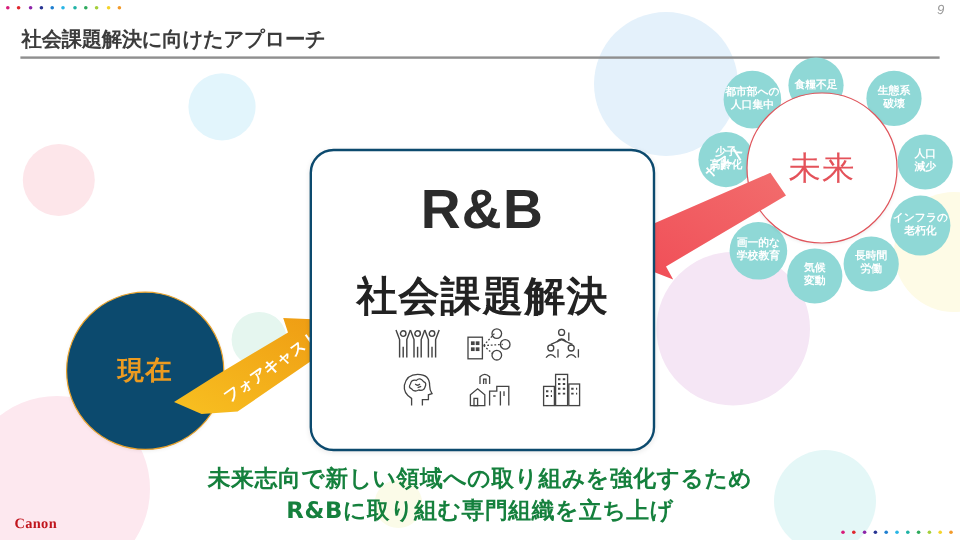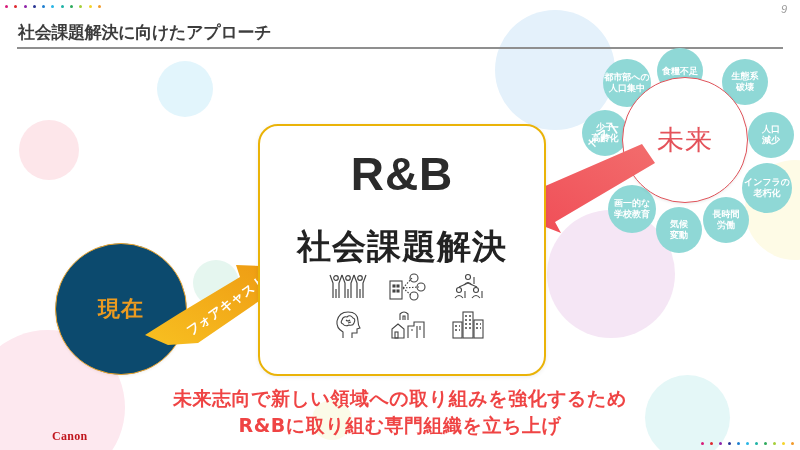--- a/index.html
+++ b/index.html
@@ -21,37 +21,37 @@
     
     .issue { position: absolute; width: 46px; height: 46px; border-radius: 50%; background: #8fd8d6; color: #ffffff; font-size: 9px; line-height: 11px; display: flex; align-items: center; justify-content: center; text-align: center; white-space: pre-line; font-weight: bold; }
     .future-circle { position: absolute; left: 622px; top: 77px; width: 126px; height: 126px; border-radius: 50%; background: #ffffff; border: 1.5px solid #e0535a; display: flex; align-items: center; justify-content: center; box-shadow: 0 1px 3px rgba(0,0,0,0.08); }
     .future-label { font-size: 27px; font-weight: normal; color: #e4525a; letter-spacing: 1px; }
 
     
     .present-circle { position: absolute; left: 55px; top: 243px; width: 132px; height: 132px; border-radius: 50%; background: #0c4a6e; border: 1.5px solid #e9a22b; display: flex; align-items: center; justify-content: center; box-shadow: 0 1px 3px rgba(0,0,0,0.06); }
     .present-label { font-size: 22px; font-weight: bold; color: #ec9b20; letter-spacing: 1px; }
 
     
-    .rb-box { position: absolute; left: 258px; top: 124px; width: 288px; height: 252px; border: 2px solid #eab308; border-radius: 20px; background: #ffffff; box-shadow: 0 1px 4px rgba(0,0,0,0.08); text-decoration: underline; }
+    .rb-box { position: absolute; left: 258px; top: 124px; width: 288px; height: 252px; border: 2px solid #0c4a6e; border-radius: 20px; background: #ffffff; box-shadow: 0 1px 4px rgba(0,0,0,0.08); text-decoration: underline; }
     .rb-title { position: absolute; left: 0; width: 100%; top: 21px; text-align: center; font-family: "Liberation Sans", sans-serif; font-weight: bold; font-size: 46px; color: #2b2b2b; letter-spacing: 1px; }
     .rb-sub { position: absolute; left: 0; width: 100%; top: 82px; text-align: center; font-family: "Liberation Sans", sans-serif; font-weight: bold; font-size: 11px; color: #333; }
     .rb-main { position: absolute; left: 0; width: 100%; top: 98px; text-align: center; font-weight: bold; font-size: 34px; color: #222; letter-spacing: 1px; }
     .icon-grid { position: absolute; left: 58px; top: 146px; width: 180px; display: grid; grid-template-columns: repeat(3, 60px); row-gap: 8px; }
     .icon-grid .ic { width: 60px; height: 30px; display: flex; align-items: center; justify-content: center; }
     .tech-row { position: absolute; left: 0; width: 100%; top: 223px; display: flex; justify-content: center; gap: 16px; font-size: 10px; font-weight: bold; color: #222; }
 
     
     .arrow { position: absolute; }
     .arrow-label { position: absolute; color: #fff; font-weight: bold; font-size: 13px; white-space: nowrap; }
 
-    .msg { position: absolute; left: 0; width: 800px; text-align: center; font-weight: bold; font-size: 19px; color: #ef4444; letter-spacing: 0.5px; }
+    .msg { position: absolute; left: 0; width: 800px; text-align: center; font-weight: bold; font-size: 19px; color: #15803d; letter-spacing: 0.5px; }
     .msg1 { top: 386px; }
     .msg2 { top: 413px; }
 
-    .brand { position: absolute; left: 12px; top: 429px; display: flex; align-items: baseline; gap: 8px; margin-left: 40px; }
+    .brand { position: absolute; left: 12px; top: 429px; display: flex; align-items: baseline; gap: 8px; }
     .brand-logo { font-family: "Liberation Serif", serif; font-weight: bold; font-size: 12px; color: #c0151d; letter-spacing: 0.3px; }
     .brand-name { font-size: 8px; color: #333; }
   </style>
 </head>
 <body>
 
 <div class="bg-circle" style="left:157px;top:61px;width:56px;height:56px;background:#e2f5fc;"></div>
 <div class="bg-circle" style="left:19px;top:120px;width:60px;height:60px;background:#fde6ea;"></div>
 <div class="bg-circle" style="left:495px;top:10px;width:120px;height:120px;background:#e4f1fb;"></div>
 <div class="bg-circle" style="left:547px;top:210px;width:128px;height:128px;background:#f5e6f5;"></div>

